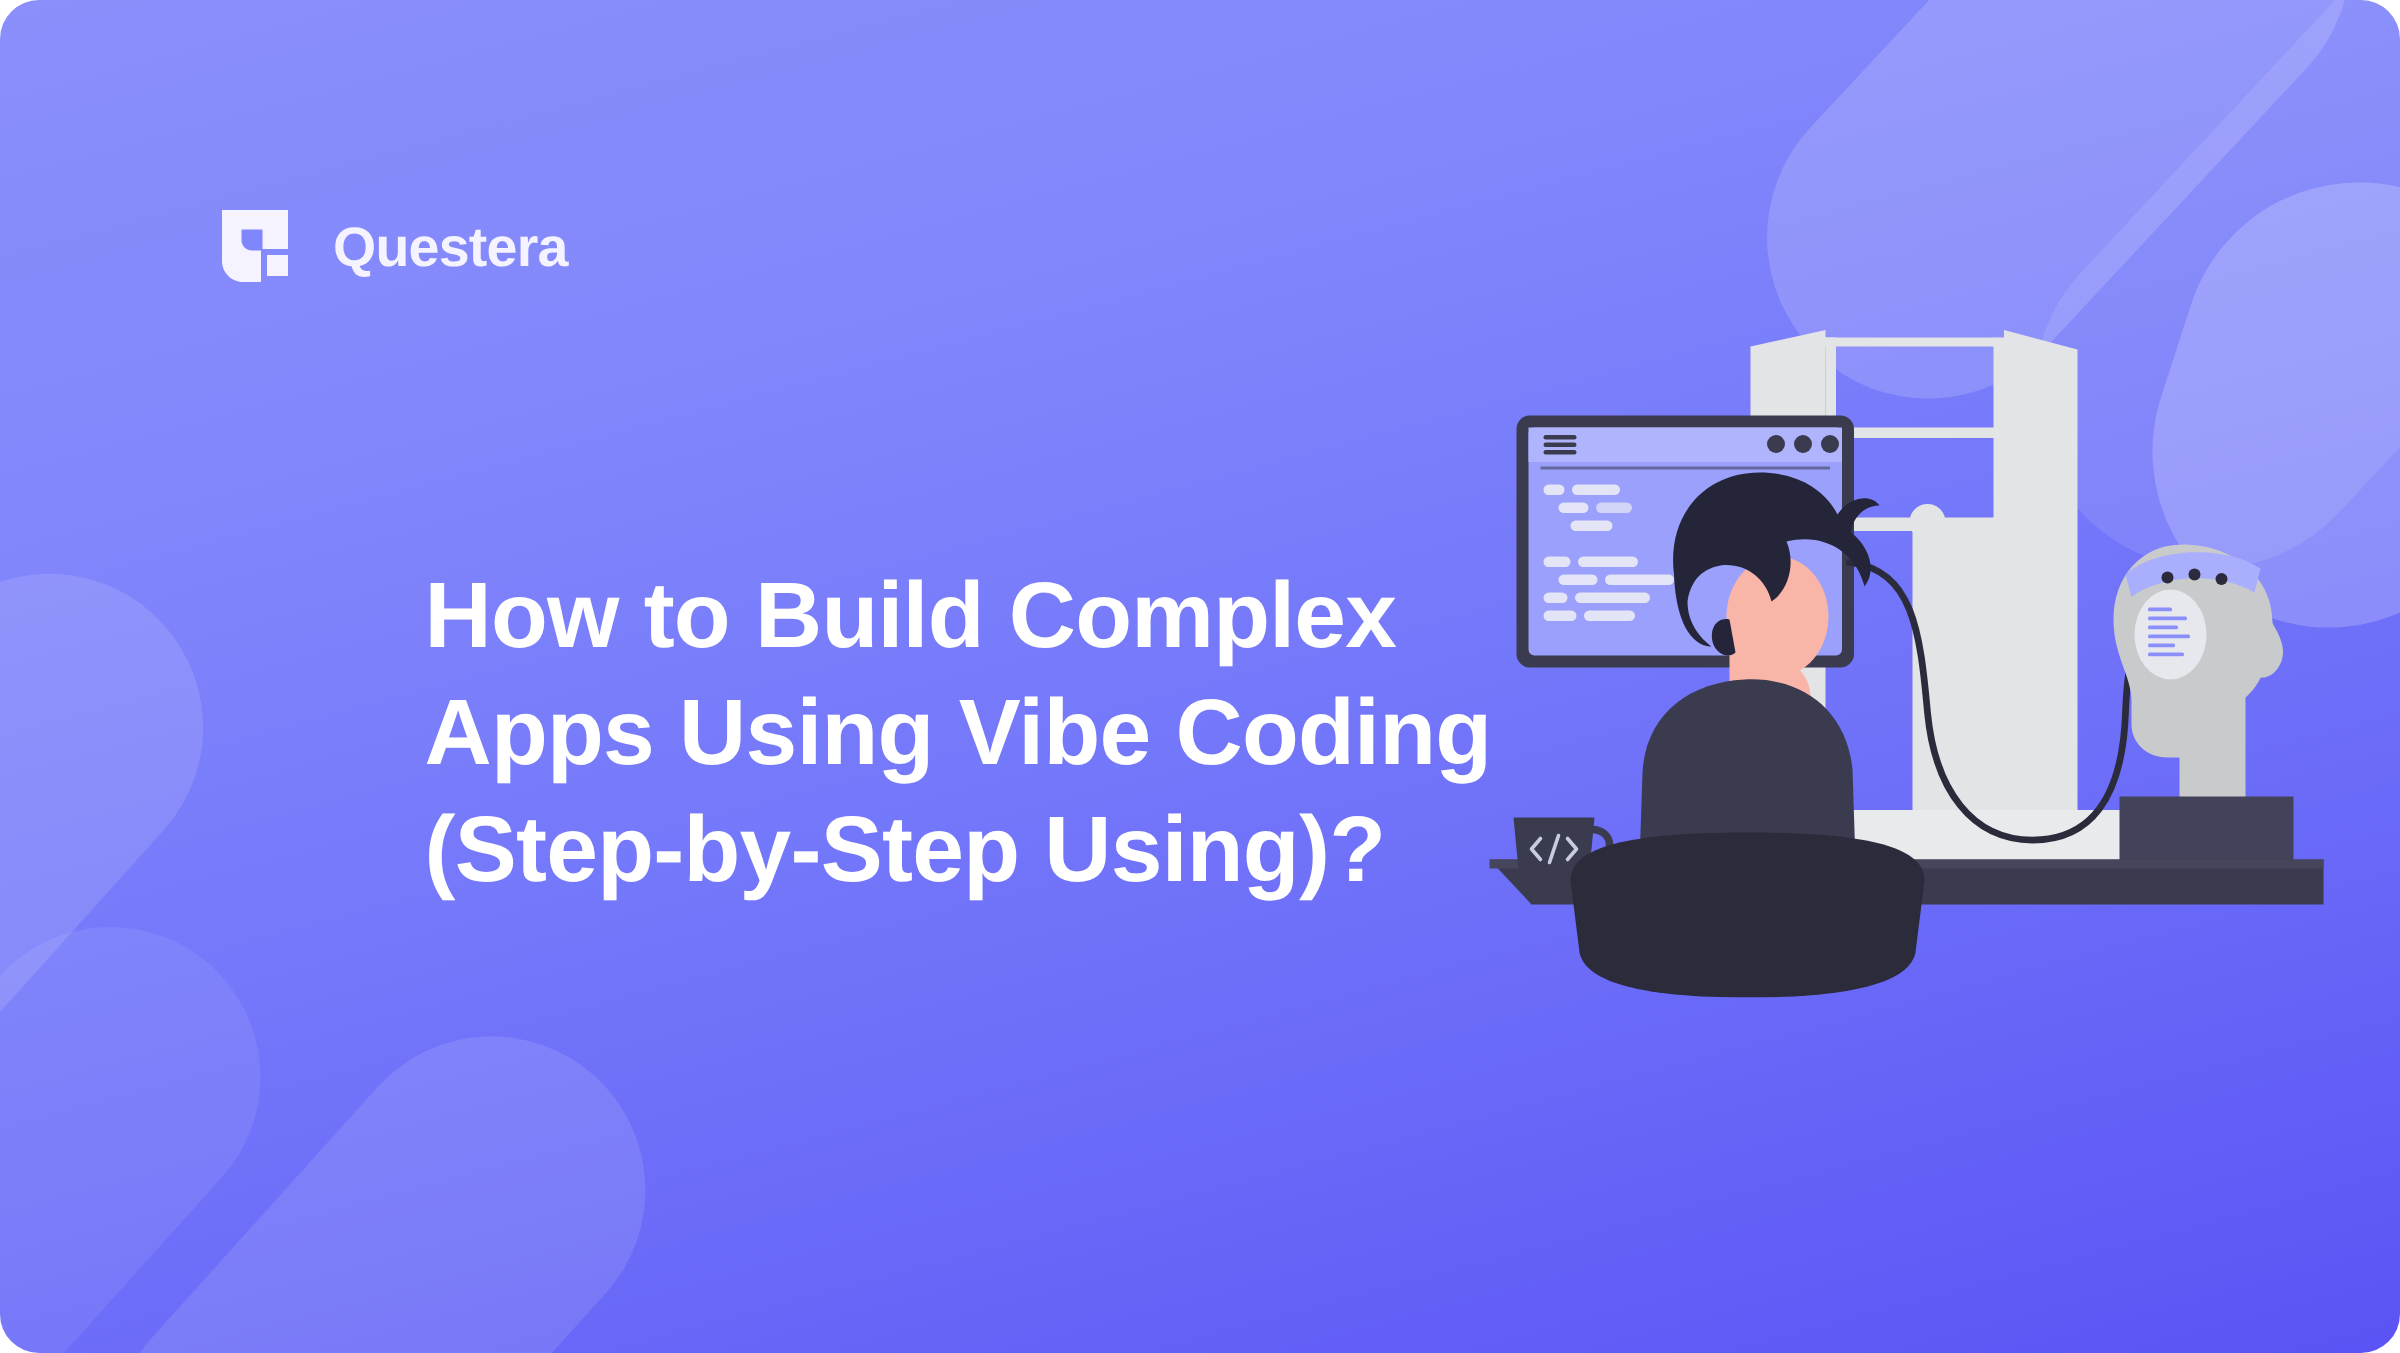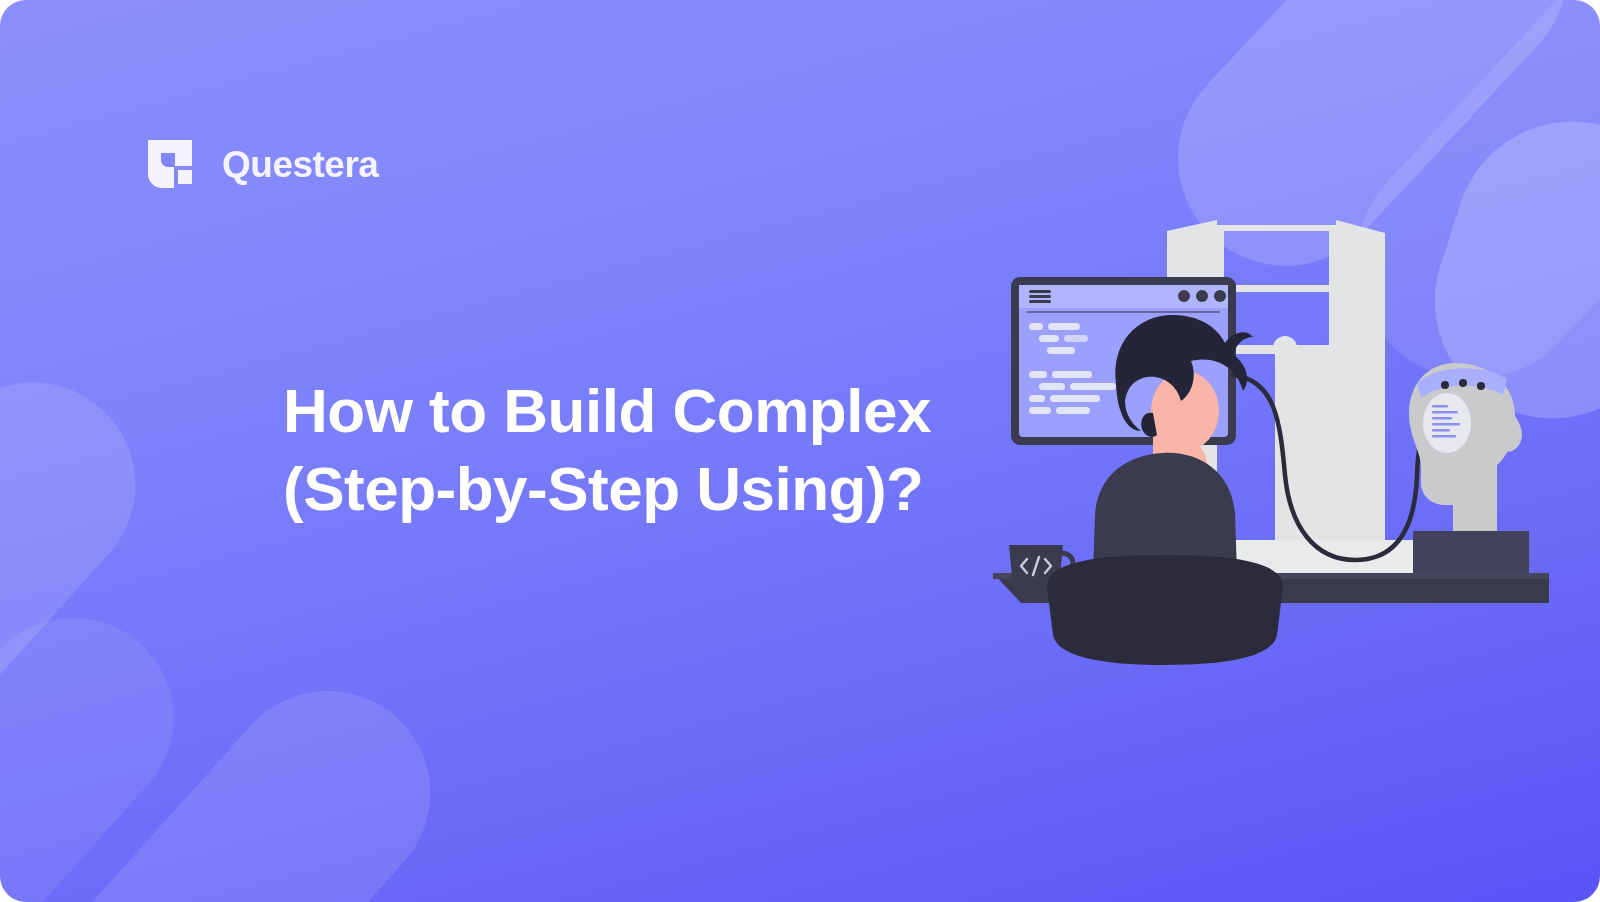--- a/index.html
+++ b/index.html
@@ -129,20 +129,21 @@
     <svg class="logo-mark" viewBox="0 0 44 48">
       <path d="M0 0 H44 V26 H26 V48 H14 C6.3 48 0 41.7 0 34 Z" fill="#f4f3ff"></path>
       <path d="M13 13 H27 V27 H20 C16.1 27 13 23.9 13 20 Z" fill="#8086fb"></path>
       <rect x="30" y="30" width="14" height="14" fill="#f4f3ff"></rect>
     </svg>
     <span class="logo-word">Questera</span>
   </div>
 
   <h1 class="headline">
     <span class="ln">How to Build Complex</span>
+    <span class="ln">Apps Using Vibe Coding</span>
     <span class="ln">(Step-by-Step Using)?</span>
   </h1>
 
   <div class="illo">
     <svg viewBox="0 0 570 450">
 
       <g>
 
         <rect x="225" y="10" width="120" height="6" fill="#e3e4e6"></rect>
         <rect x="232" y="10" width="7" height="125" fill="#e3e4e6"></rect>

